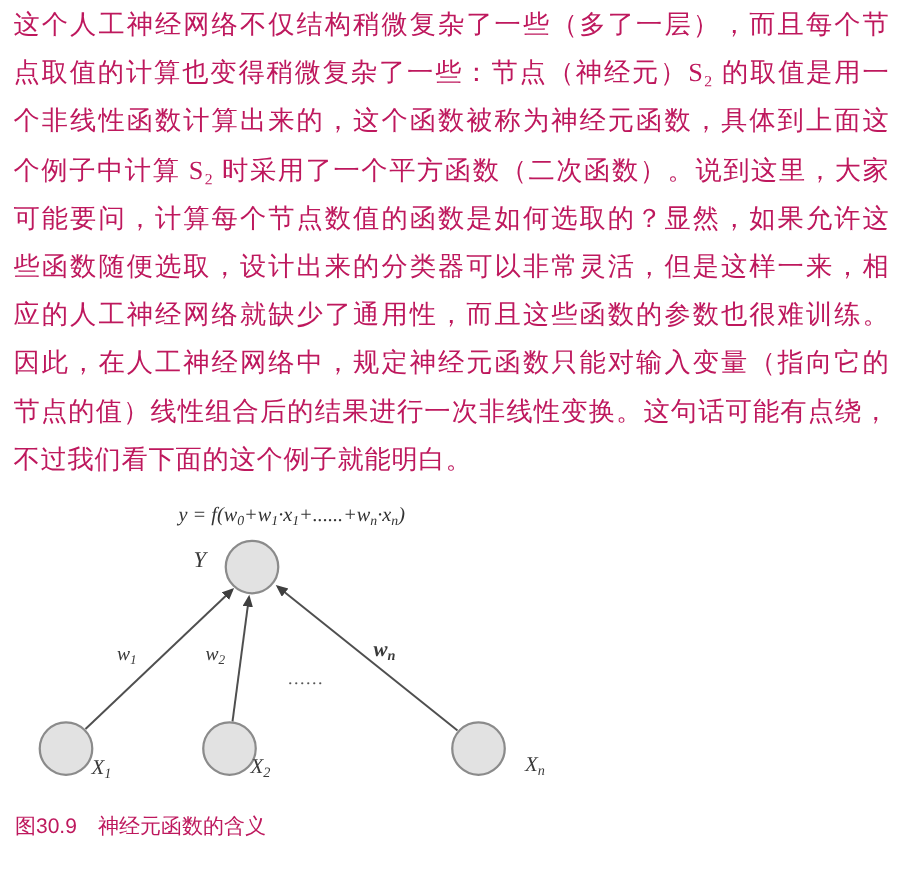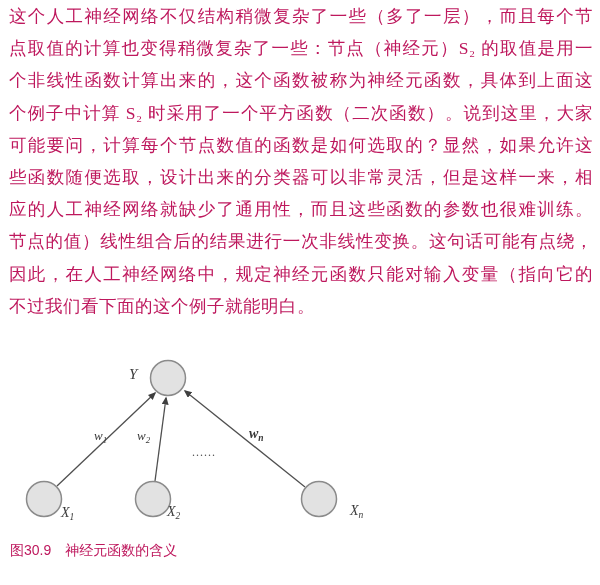--- a/index.html
+++ b/index.html
@@ -51,21 +51,21 @@
     font-size: 13.5px;
     color: #333333;
     white-space: nowrap;
   }
   sub.sscript, .formula sub {
     font-size: 0.68em;
     vertical-align: -0.3em;
     font-style: italic;
   }
   .lbl-y  { left: 129px; top: 31px;  font-size: 15px; }
-  .lbl-w1 { left: 78px;  top: 93px;  font-size: 13px; margin-left: 16px; }
+  .lbl-w1 { left: 78px;  top: 93px;  font-size: 13px; }
   .lbl-w2 { left: 137px; top: 93px;  font-size: 13px; }
   .lbl-wn { left: 249px; top: 91px;  font-size: 14px; font-weight: bold; }
   .lbl-x1 { left: 61px;  top: 170px; font-size: 14px; }
   .lbl-x2 { left: 167px; top: 169px; font-size: 14px; }
   .lbl-xn { left: 350px; top: 168px; font-size: 14px; }
   .lbl-dots {
     left: 192px; top: 110px;
     font-style: normal;
     font-size: 12px;
     letter-spacing: 1px;
@@ -86,22 +86,22 @@
 <body>
 
 <div class="paragraph">
   <div class="pline">这个人工神经网络不仅结构稍微复杂了一些（多了一层），而且每个节</div>
   <div class="pline">点取值的计算也变得稍微复杂了一些：节点（神经元）S₂ 的取值是用一</div>
   <div class="pline">个非线性函数计算出来的，这个函数被称为神经元函数，具体到上面这</div>
   <div class="pline">个例子中计算 S₂ 时采用了一个平方函数（二次函数）。说到这里，大家</div>
   <div class="pline">可能要问，计算每个节点数值的函数是如何选取的？显然，如果允许这</div>
   <div class="pline">些函数随便选取，设计出来的分类器可以非常灵活，但是这样一来，相</div>
   <div class="pline">应的人工神经网络就缺少了通用性，而且这些函数的参数也很难训练。</div>
+  <div class="pline">因此，在人工神经网络中，规定神经元函数只能对输入变量（指向它的</div>
   <div class="pline">节点的值）线性组合后的结果进行一次非线性变换。这句话可能有点绕，</div>
-  <div class="pline">因此，在人工神经网络中，规定神经元函数只能对输入变量（指向它的</div>
   <div class="pline last">不过我们看下面的这个例子就能明白。</div>
 </div>
 
 <div class="diagram">
 
   <svg width="600" height="212" viewBox="0 0 600 212">
     <defs>
       <marker id="ah" markerWidth="9" markerHeight="8" refX="6.5" refY="3.5" orient="auto" markerUnits="userSpaceOnUse">
         <path d="M0,0 L8,3.5 L0,7 Z" fill="#3f3f3f"></path>
       </marker>
@@ -110,20 +110,21 @@
     <line x1="57" y1="151" x2="155" y2="58" stroke="#4f4f4f" stroke-width="1.3" marker-end="url(#ah)"></line>
     <line x1="155" y1="146" x2="166" y2="63" stroke="#4f4f4f" stroke-width="1.3" marker-end="url(#ah)"></line>
     <line x1="305" y1="152" x2="185" y2="56" stroke="#4f4f4f" stroke-width="1.3" marker-end="url(#ah)"></line>
 
     <circle cx="168" cy="43" r="17.5" fill="#e2e2e2" stroke="#8b8b8b" stroke-width="1.5"></circle>
     <circle cx="44" cy="164" r="17.5" fill="#e2e2e2" stroke="#8b8b8b" stroke-width="1.5"></circle>
     <circle cx="153" cy="164" r="17.5" fill="#e2e2e2" stroke="#8b8b8b" stroke-width="1.5"></circle>
     <circle cx="319" cy="164" r="17.5" fill="#e2e2e2" stroke="#8b8b8b" stroke-width="1.5"></circle>
   </svg>
 
+  <div class="formula"><span>y = f(w</span><sub>0</sub><span>+w</span><sub>1</sub><span>·x</span><sub>1</sub><span>+......+w</span><sub>n</sub><span>·x</span><sub>n</sub><span>)</span></div>
 
   <div class="dlabel lbl-y">Y</div>
 
   <div class="dlabel lbl-w1"><span>w</span><sub class="sscript">1</sub></div>
   <div class="dlabel lbl-w2"><span>w</span><sub class="sscript">2</sub></div>
   <div class="dlabel lbl-wn"><span>w</span><sub class="sscript">n</sub></div>
 
   <div class="dlabel lbl-dots">......</div>
 
   <div class="dlabel lbl-x1"><span>X</span><sub class="sscript">1</sub></div>

